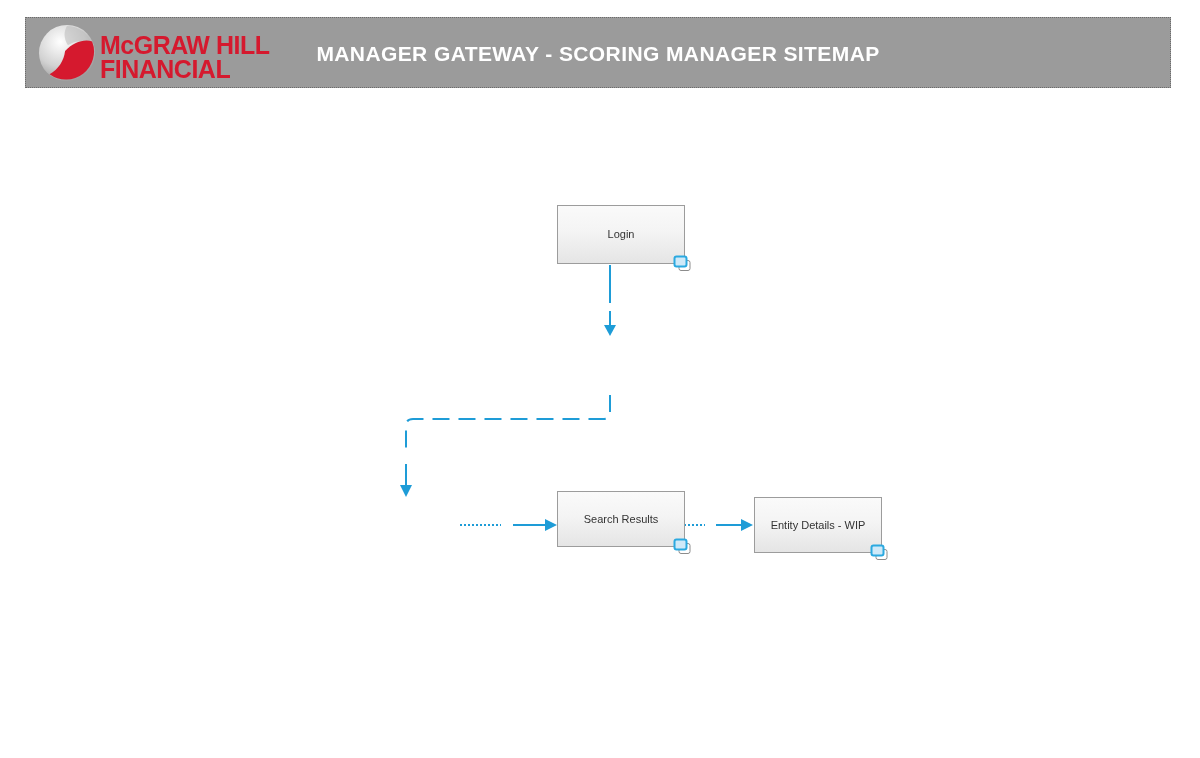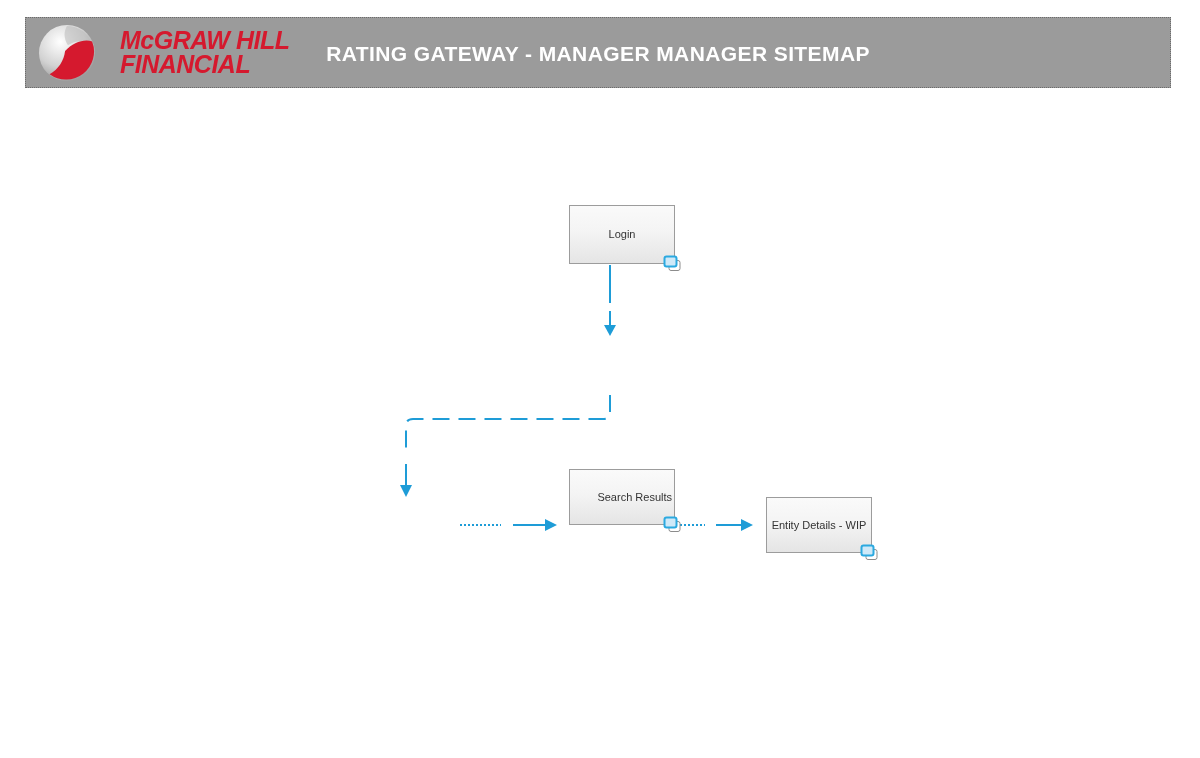--- a/index.html
+++ b/index.html
@@ -11,24 +11,23 @@
     position: absolute;
     left: 25px; top: 17px;
     width: 1146px; height: 71px;
     background: #9B9B9B;
     border: 1px dotted #6B6B6B;
     display: flex;
     align-items: center;
   }
   .logo-wrap {
     display: flex;
-    align-items: center;
+    align-items: flex-end;
     margin-left: 12px;
-    gap: 24px;
-    font-style: italic;
+    gap: 4px;
   }
   .logo-sphere { width: 58px; height: 58px; display: block; }
   .logo-text {
     color: #D5192E;
     font-weight: bold;
     font-size: 26px;
     line-height: 0.92;
     letter-spacing: -0.5px;
     transform: scaleX(0.96);
     transform-origin: left center;
@@ -44,43 +43,42 @@
     letter-spacing: 0.4px;
     white-space: nowrap;
   }
 
   
   .canvas { position: absolute; inset: 0; }
   .edges-layer { position: absolute; left: 0; top: 0; width: 1200px; height: 758px; pointer-events: none; }
 
   .node {
     position: absolute;
-    width: 106px;
+    width: 128px;
     border: 1px solid #9C9C9C;
     background: linear-gradient(180deg, #fafafa 0%, #f4f4f4 45%, #e5e5e5 100%);
     display: flex;
     align-items: center;
     justify-content: center;
     text-align: center;
     font-size: 11px;
     color: #333333;
     line-height: 1.35;
     padding: 2px;
     cursor: pointer;
-    margin-left: 12px;
   }
   .node .page-icon {
     position: absolute;
     right: -8px; bottom: -9px;
     width: 19px; height: 17px;
   }
   #node-login          { left: 557px; top: 205px; height: 59px; }
   #node-landing-page   { left: 557px; top: 336px; height: 58px; }
   #node-smd            { left: 353px; top: 497px; height: 56px; }
-  #node-search-results { left: 557px; top: 469px; height: 56px; justify-content: flex-end; }
+  #node-search-results { left: 557px; top: 491px; height: 56px; }
   #node-entity-details { left: 754px; top: 497px; height: 56px; justify-content: center; }
 </style>
 </head>
 <body>
 
 <div class="banner">
   <div class="logo-wrap">
     <svg class="logo-sphere" viewBox="0 0 60 60">
       <defs>
         <radialGradient id="sph" cx="38%" cy="30%" r="80%">
@@ -91,21 +89,21 @@
       </defs>
       <circle cx="30" cy="30" r="29" fill="url(#sph)"></circle>
       <path d="M30,2 A28,28 0 0 1 56,20 C48,16 38,17 31,22 C26,14 27,7 30,2 Z" fill="#b9b9b9" opacity="0.55"></path>
       <path d="M56,18 A29,29 0 0 1 12,52 C21,47 27,38 28,28 C36,19 48,15 56,18 Z" fill="#D5192E"></path>
     </svg>
     <div class="logo-text">
       <div>McGRAW HILL</div>
       <div>FINANCIAL</div>
     </div>
   </div>
-  <div class="banner-title">RATING GATEWAY - MANAGER MANAGER SITEMAP</div>
+  <div class="banner-title">MANAGER GATEWAY - SCORING MANAGER SITEMAP</div>
 </div>
 
 <div class="canvas">
 
   <svg class="edges-layer" width="1200" height="758" viewBox="0 0 1200 758" stroke="#1E9CD7" stroke-width="2" fill="none">
 
     <g>
       <line x1="610" y1="265" x2="610" y2="303"></line>
       <line x1="610" y1="311" x2="610" y2="326"></line>
       <polygon points="604,325 616,325 610,336" fill="#1E9CD7" stroke="none"></polygon>

